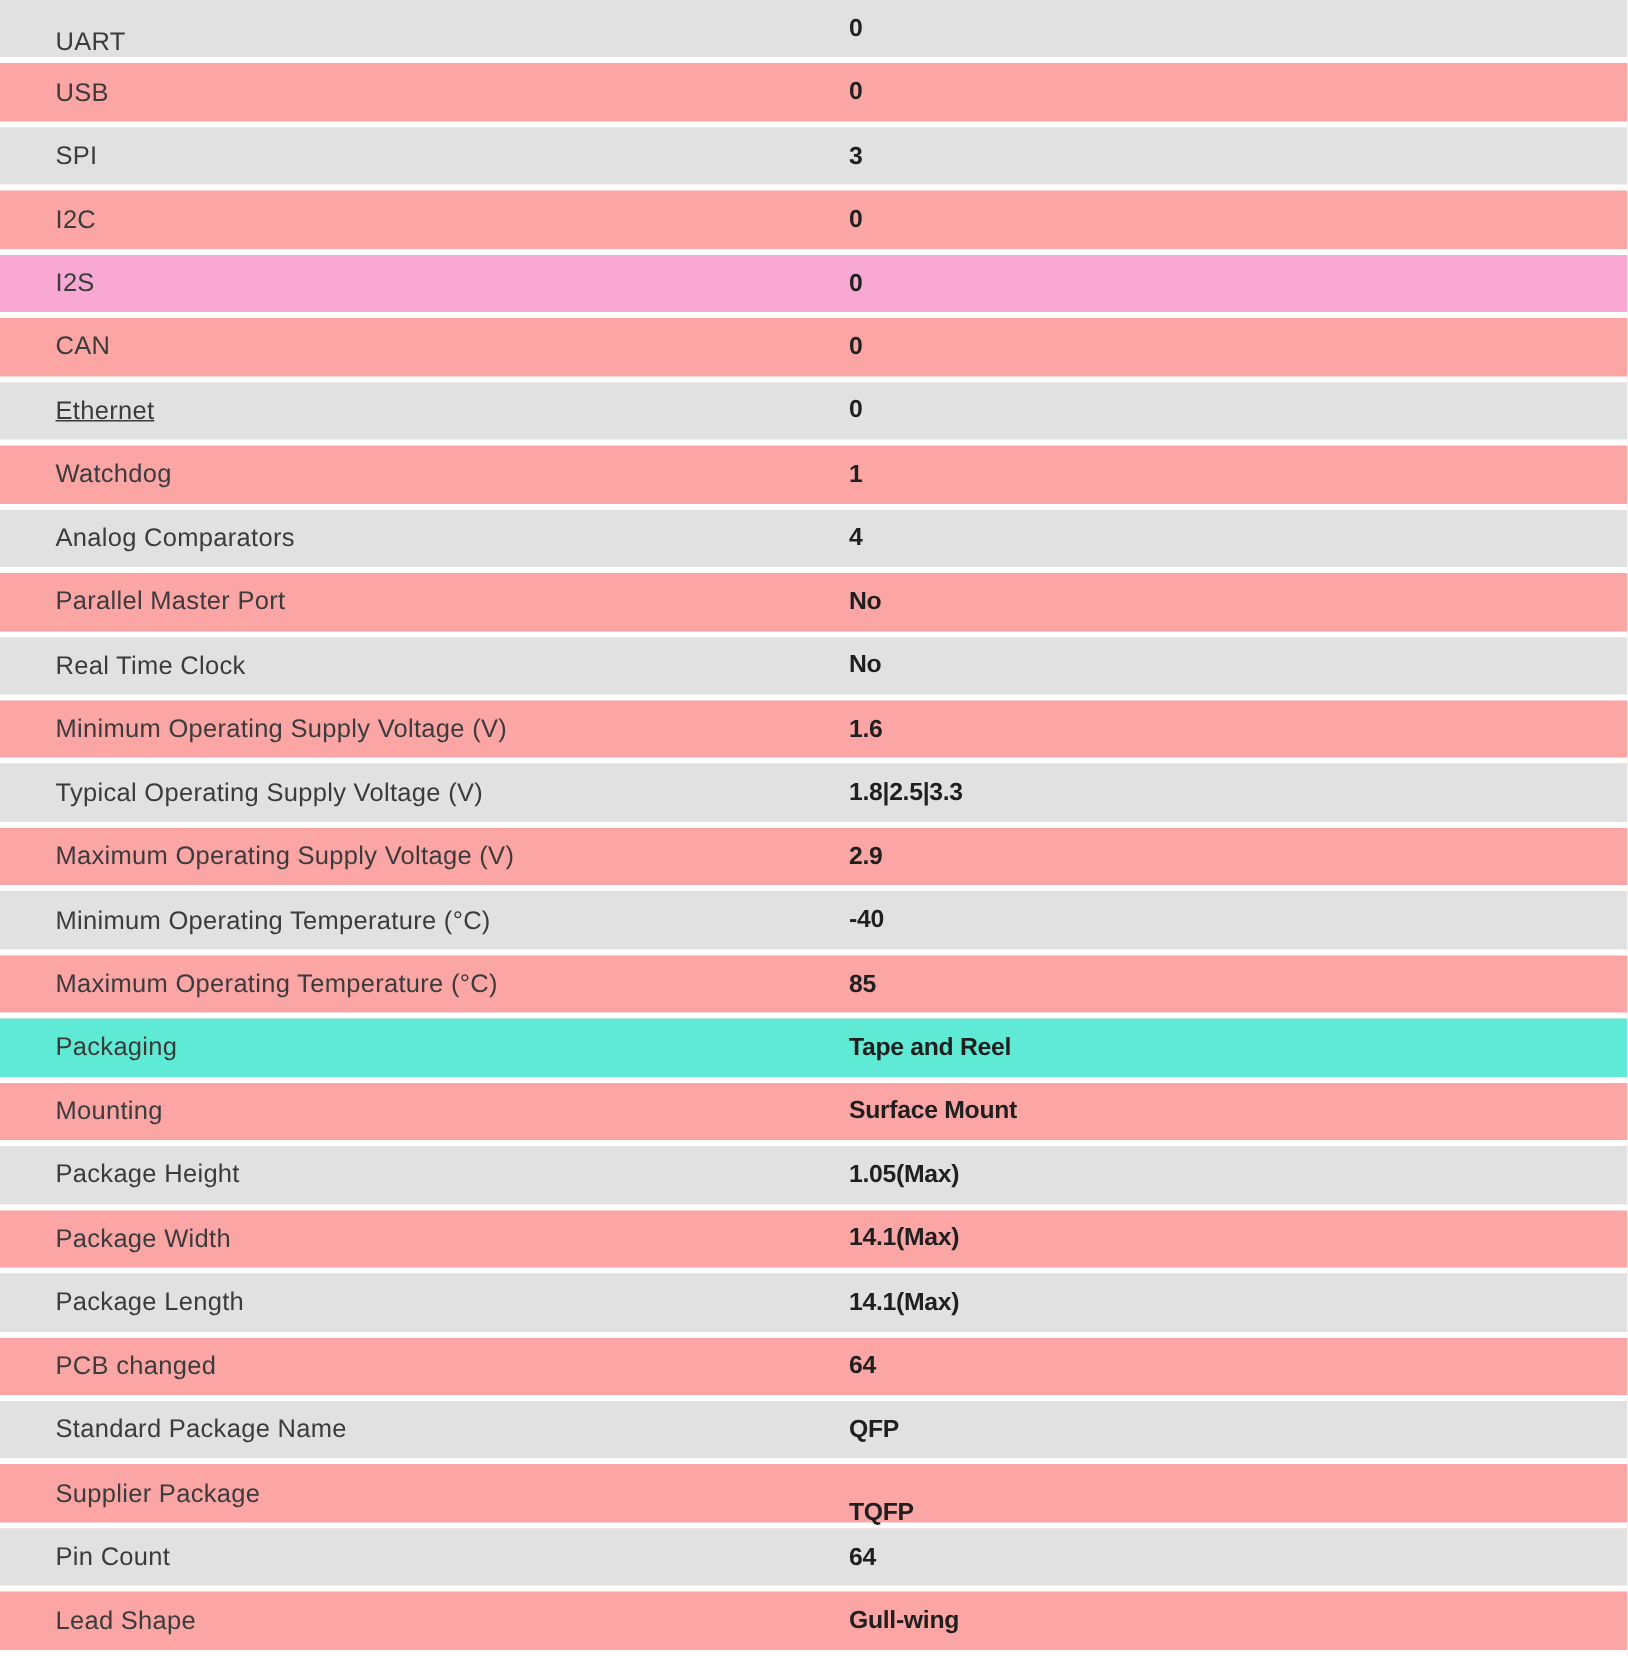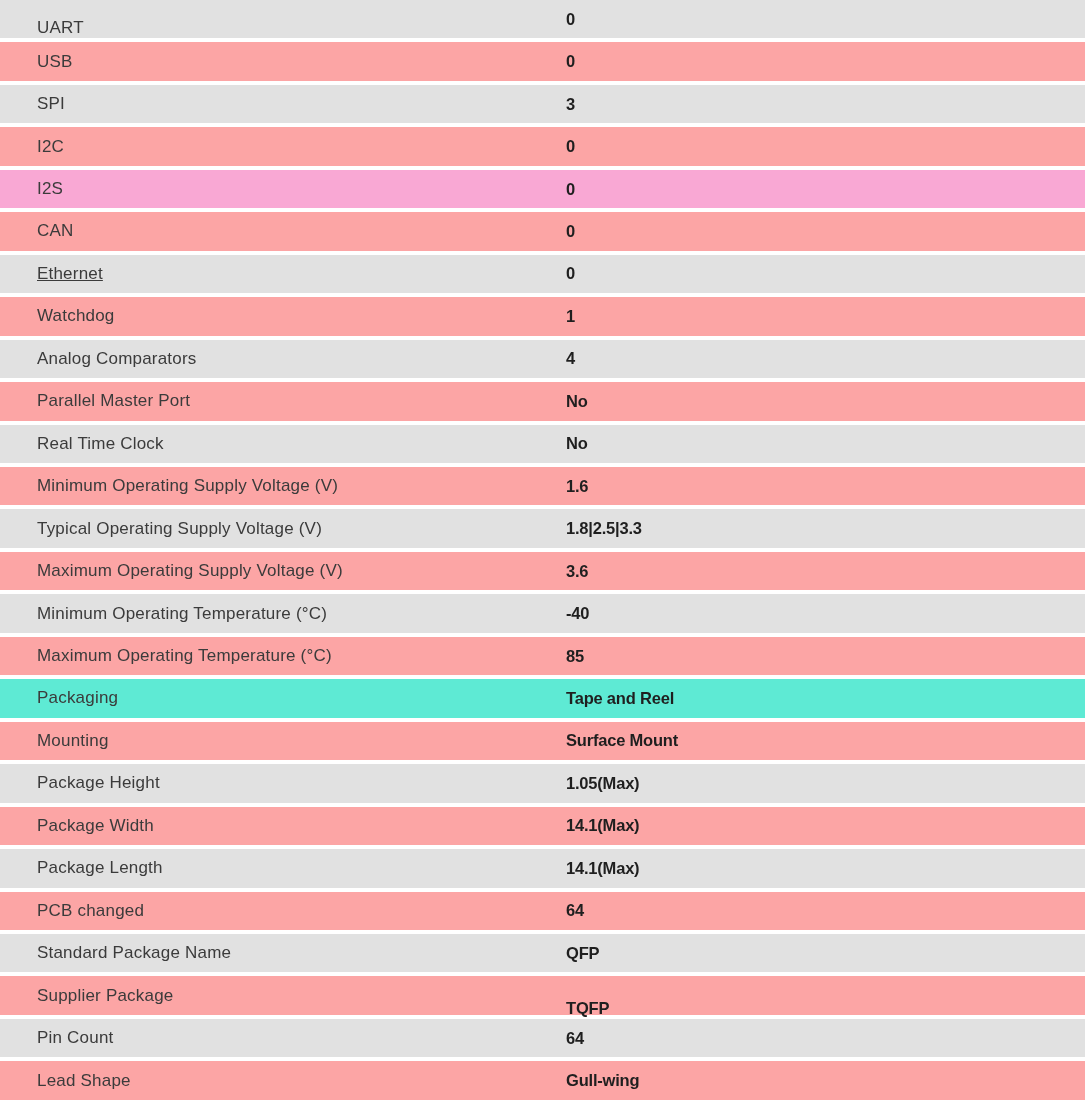--- a/index.html
+++ b/index.html
@@ -110,21 +110,21 @@
     <span class="spec-value" style="color: rgb(31, 31, 31);">1.6</span>
   </div>
 
   <div class="spec-row alt" style="background: rgb(225, 225, 225);">
     <span class="spec-label" style="color: rgb(59, 59, 59);">Typical Operating Supply Voltage (V)</span>
     <span class="spec-value" style="color: rgb(31, 31, 31);">1.8|2.5|3.3</span>
   </div>
 
   <div class="spec-row">
     <span class="spec-label" style="color: rgb(59, 59, 59);">Maximum Operating Supply Voltage (V)</span>
-    <span class="spec-value" style="color: rgb(31, 31, 31);">3.6</span>
+    <span class="spec-value" style="color: rgb(31, 31, 31);">2.9</span>
   </div>
 
   <div class="spec-row alt" style="background: rgb(225, 225, 225);">
     <span class="spec-label" style="color: rgb(59, 59, 59);">Minimum Operating Temperature (°C)</span>
     <span class="spec-value" style="color: rgb(31, 31, 31);">-40</span>
   </div>
 
   <div class="spec-row">
     <span class="spec-label" style="color: rgb(59, 59, 59);">Maximum Operating Temperature (°C)</span>
     <span class="spec-value" style="color: rgb(31, 31, 31);">85</span>

